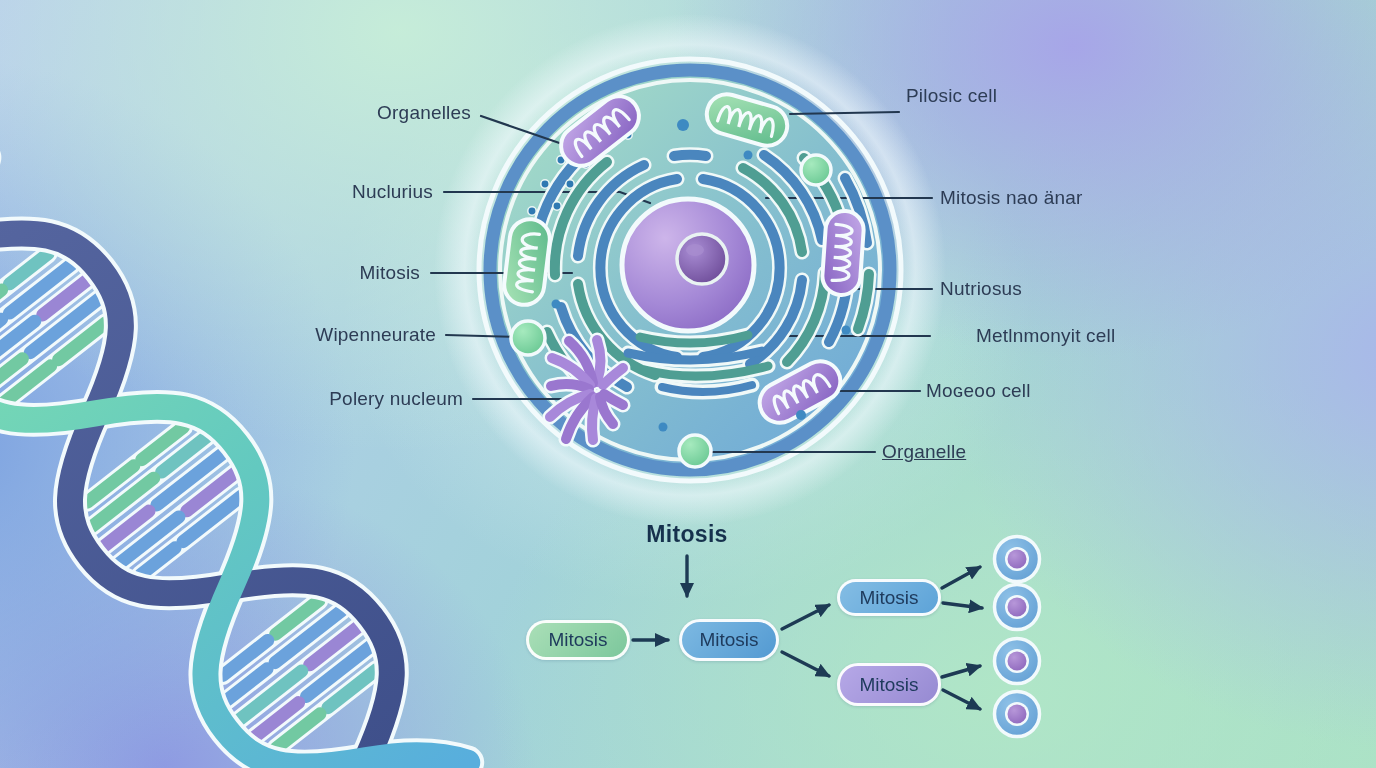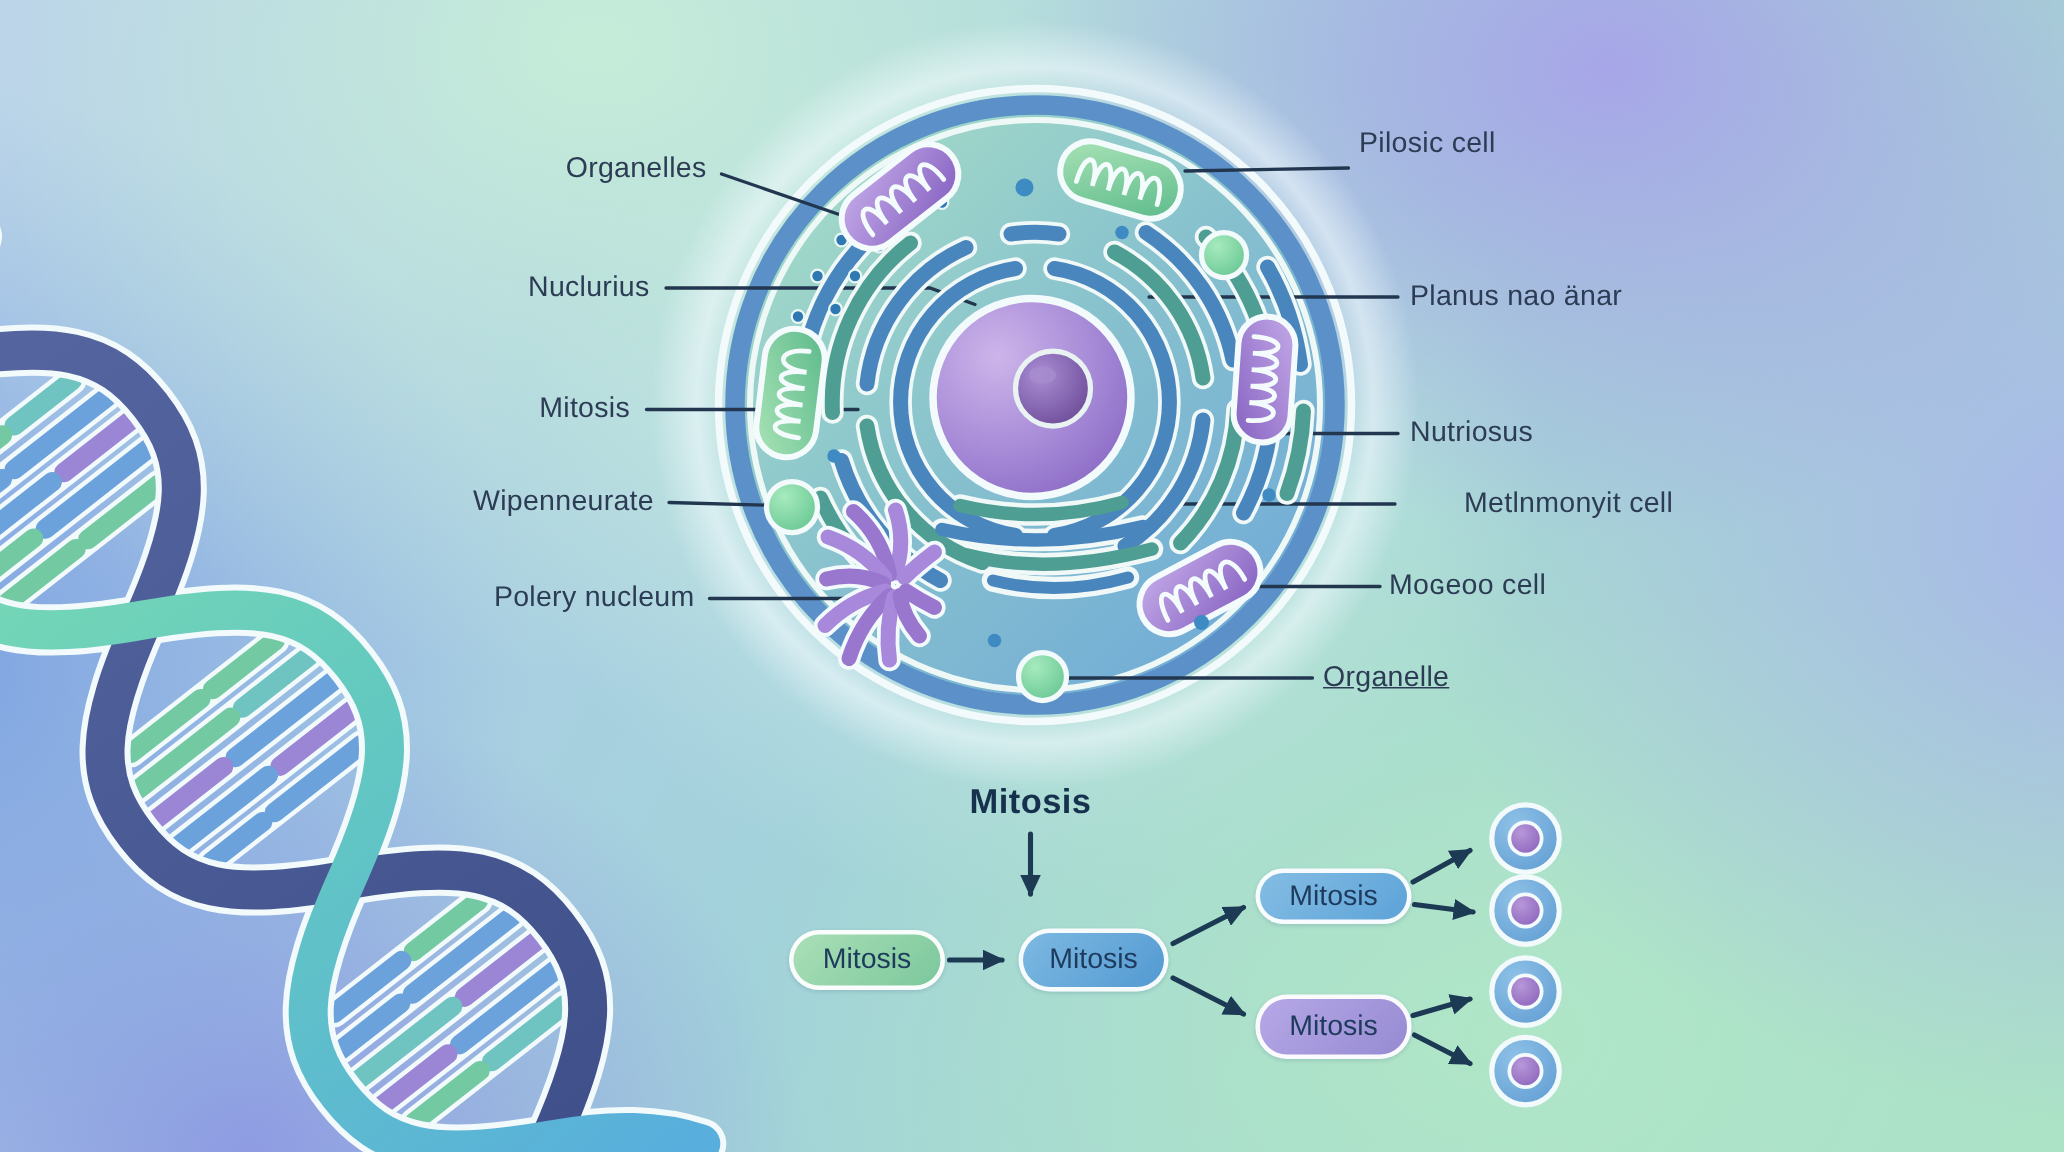--- a/index.html
+++ b/index.html
@@ -346,21 +346,21 @@
   </g>
 </svg>
 
 <div class="lbl l" style="right:905px;top:100px;">Organelles</div>
 <div class="lbl l" style="right:943px;top:179px;">Nuclurius</div>
 <div class="lbl l" style="right:956px;top:260px;">Mitosis</div>
 <div class="lbl l" style="right:940px;top:322px;">Wipenneurate</div>
 <div class="lbl l" style="right:913px;top:386px;">Polery nucleum</div>
 
 <div class="lbl r" style="left:906px;top:83px;">Pilosic cell</div>
-<div class="lbl r" style="left:940px;top:185px;">Planus nao änar</div>
+<div class="lbl r" style="left:940px;top:185px;">Mitosis nao änar</div>
 <div class="lbl r" style="left:940px;top:276px;">Nutriosus</div>
 <div class="lbl r" style="left:976px;top:323px;">Metlnmonyit cell</div>
 <div class="lbl r" style="left:926px;top:378px;">Moɢeoo cell</div>
 <div class="lbl r" style="left:882px;top:439px;text-decoration:underline;">Organelle</div>
 
 <div class="flow-title">Mitosis</div>
 <div class="pill pill-green">Mitosis</div>
 <div class="pill pill-blue1">Mitosis</div>
 <div class="pill pill-blue2">Mitosis</div>
 <div class="pill pill-purple">Mitosis</div>

